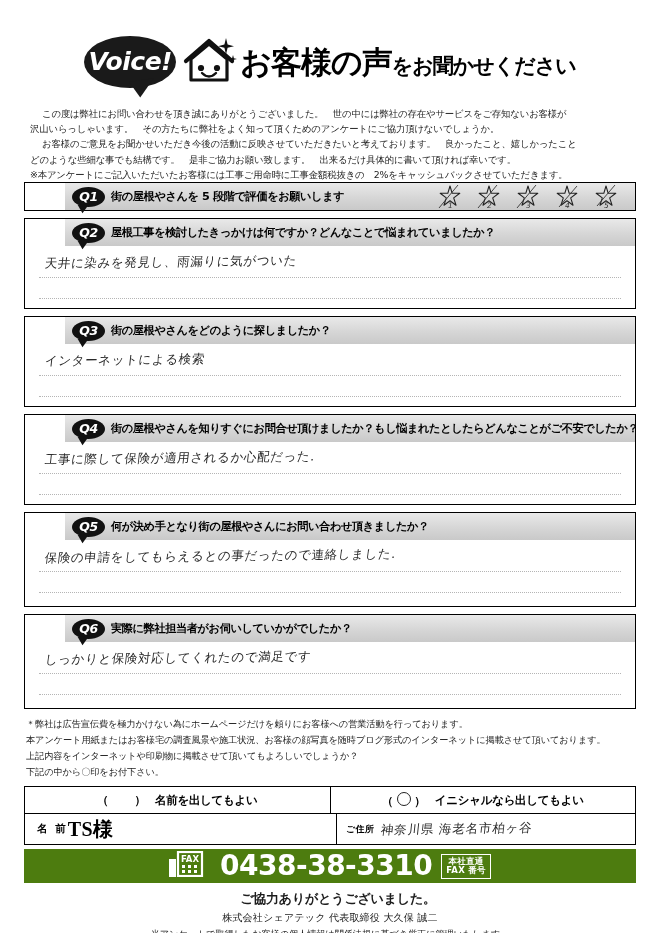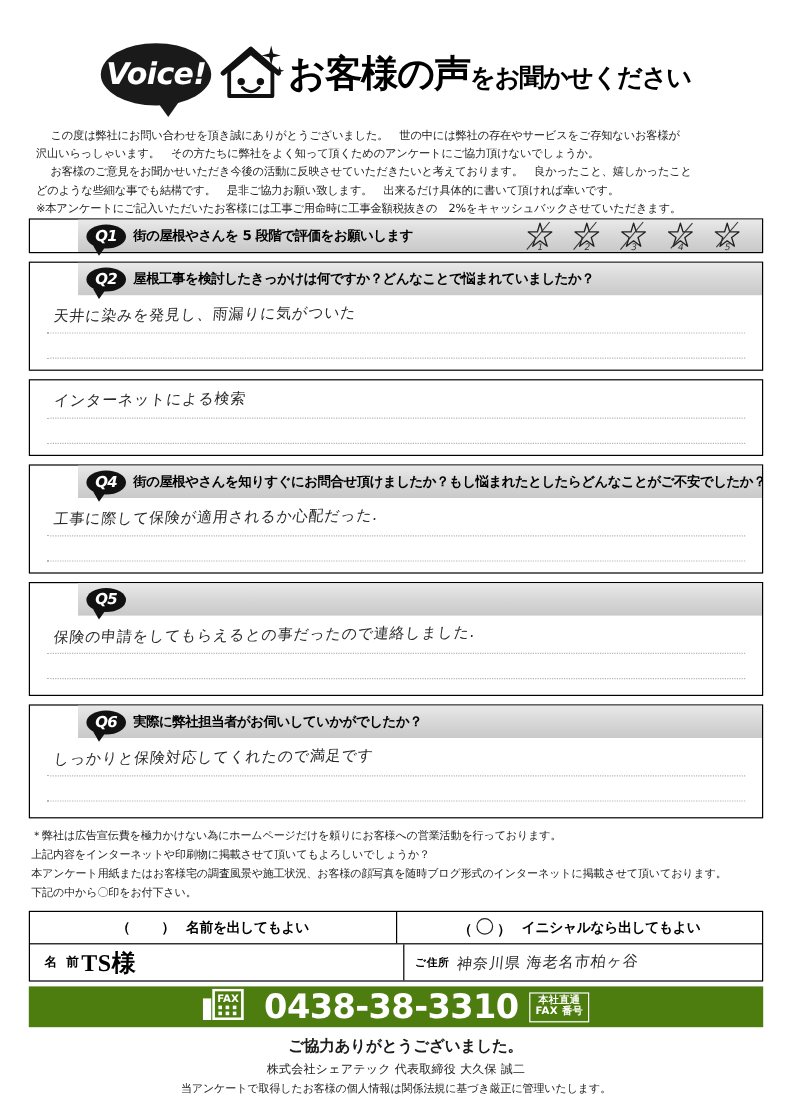--- a/index.html
+++ b/index.html
@@ -379,20 +379,26 @@
         <div class="qtext">屋根工事を検討したきっかけは何ですか？どんなことで悩まれていましたか？</div>
       </div>
       <div class="qbody">
         <div class="rule r1"></div>
         <div class="rule r2"></div>
         <div class="answer">天井に染みを発見し、雨漏りに気がついた</div>
       </div>
     </div>
 
     <div class="qbox">
+      <div class="qhead">
+        <div class="qbadge">
+          <span>Q3</span>
+        </div>
+        <div class="qtext">街の屋根やさんをどのように探しましたか？</div>
+      </div>
       <div class="qbody">
         <div class="rule r1"></div>
         <div class="rule r2"></div>
         <div class="answer">インターネットによる検索</div>
       </div>
     </div>
 
     <div class="qbox">
       <div class="qhead">
         <div class="qbadge">
@@ -405,20 +411,21 @@
         <div class="rule r2"></div>
         <div class="answer">工事に際して保険が適用されるか心配だった.</div>
       </div>
     </div>
 
     <div class="qbox">
       <div class="qhead">
         <div class="qbadge">
           <span>Q5</span>
         </div>
+        <div class="qtext">何が決め手となり街の屋根やさんにお問い合わせ頂きましたか？</div>
       </div>
       <div class="qbody tall">
         <div class="rule r1"></div>
         <div class="rule r2"></div>
         <div class="answer">保険の申請をしてもらえるとの事だったので連絡しました.</div>
       </div>
     </div>
 
     <div class="qbox">
       <div class="qhead">
@@ -431,22 +438,22 @@
         <div class="rule r1"></div>
         <div class="rule r2"></div>
         <div class="answer">しっかりと保険対応してくれたので満足です</div>
       </div>
     </div>
 
   </div>
 
   <div class="notes">
     <p>＊弊社は広告宣伝費を極力かけない為にホームページだけを頼りにお客様への営業活動を行っております。</p>
+    <p>本アンケート用紙またはお客様宅の調査風景や施工状況、お客様の顔写真を随時ブログ形式のインターネットに掲載させて頂いております。</p>
     <p>上記内容をインターネットや印刷物に掲載させて頂いてもよろしいでしょうか？</p>
-    <p>本アンケート用紙またはお客様宅の調査風景や施工状況、お客様の顔写真を随時ブログ形式のインターネットに掲載させて頂いております。</p>
     <p>下記の中から〇印をお付下さい。</p>
   </div>
 
   <div class="consent">
     <div class="consent-row1">
       <div class="consent-cell">
         <span class="paren">（　　）</span>
         <span>名前を出してもよい</span>
       </div>
       <div class="consent-cell">

